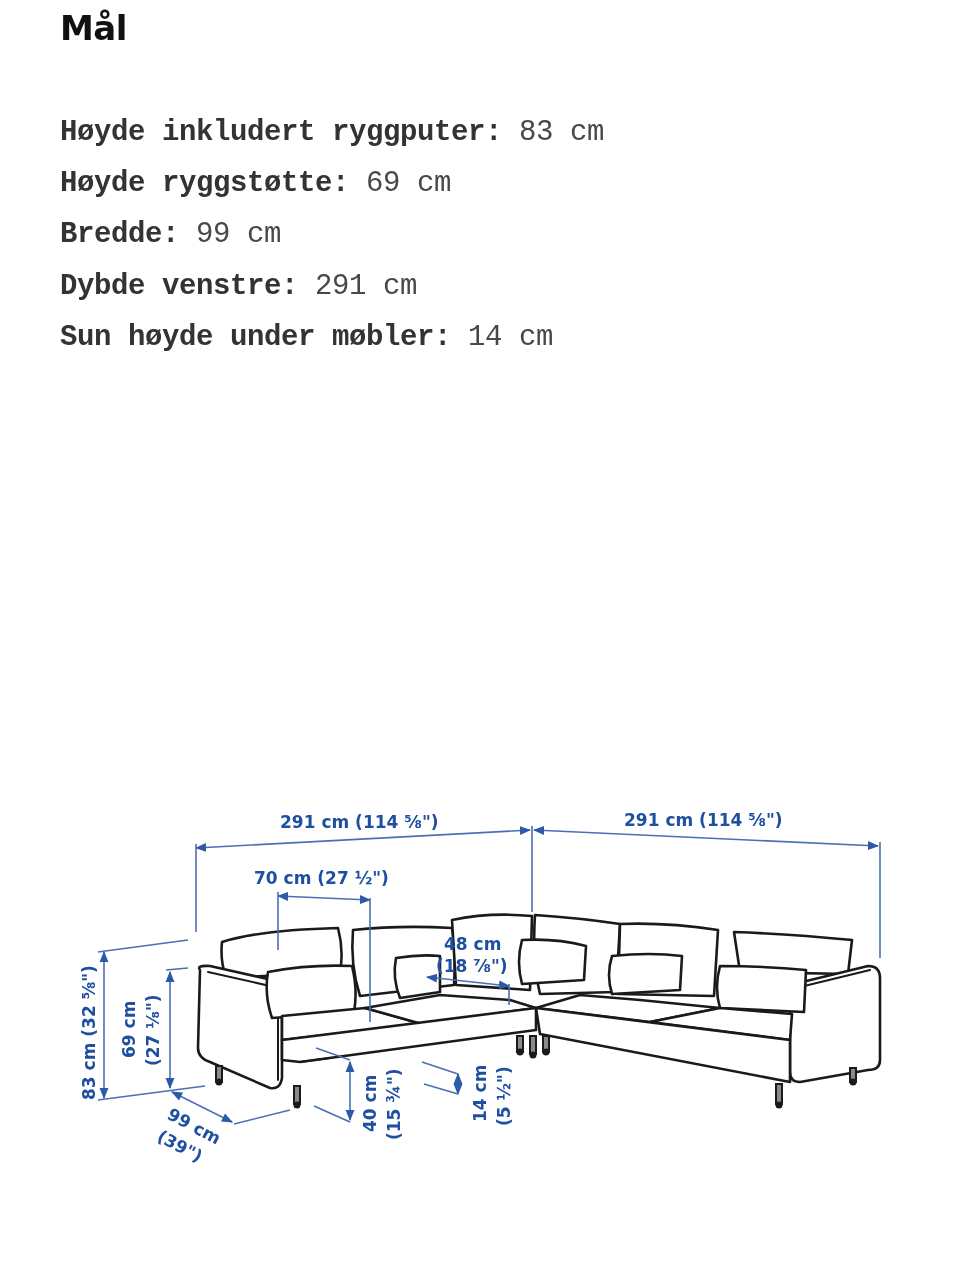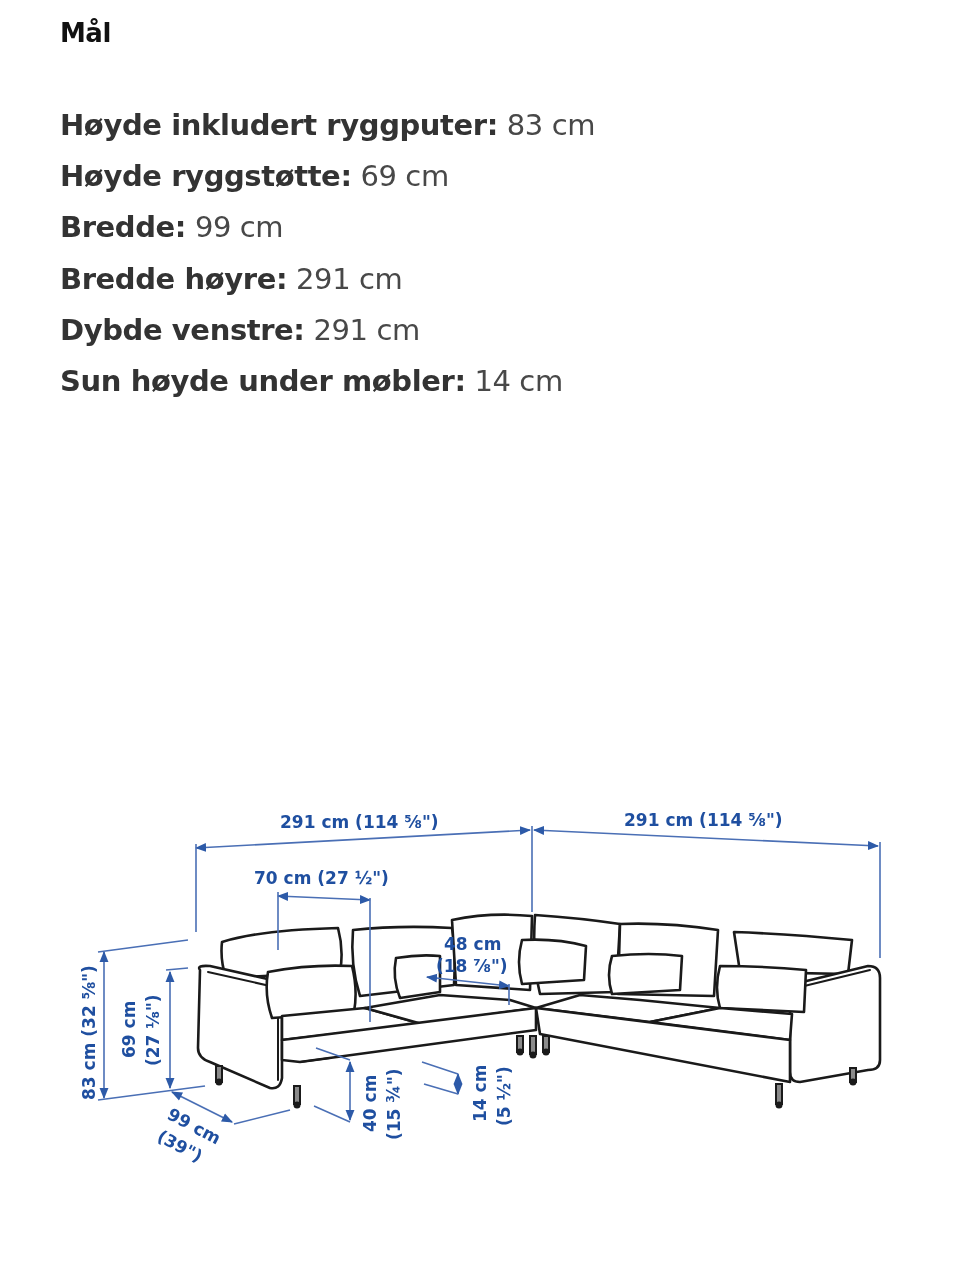--- a/index.html
+++ b/index.html
@@ -1,20 +1,20 @@
 <!DOCTYPE html>
 <html><head>
 <meta charset="utf-8">
 <style>
   html, body { margin: 0; padding: 0; background: #ffffff; }
   body { width: 960px; height: 1267px; position: relative; overflow: hidden;
          font-family: "DejaVu Sans", "Liberation Sans", sans-serif; color: #111; }
-  .title { position: absolute; left: 60px; top: 18px; font-size: 26px; font-weight: bold;
+  .title { position: absolute; left: 60px; top: 8px; font-size: 34px; font-weight: bold;
            color: #111111; letter-spacing: -0.5px; margin: 0; }
-  .specs { position: absolute; left: 60px; top: 100px; margin: 0; padding: 0; list-style: none; }
+  .specs { position: absolute; left: 60px; top: 107px; margin: 0; padding: 0; list-style: none; font-family: Liberation Mono, monospace; }
   .spec-row { font-size: 29px; line-height: 51.2px; color: #484848; white-space: nowrap; letter-spacing: -0.4px; }
   .spec-label { font-weight: bold; color: #333333; }
   .spec-value { font-weight: normal; color: #484848; }
   .diagram { position: absolute; left: 0; top: 780px; width: 960px; height: 420px; }
   .dim-text { fill: #1f4fa0; font-family: "DejaVu Sans", "Liberation Sans", sans-serif;
               font-weight: bold; font-size: 17px; }
   .dim-line { stroke: #4a6fb5; stroke-width: 1.6; fill: none; }
   .sofa { stroke: #1a1a1a; stroke-width: 2.6; fill: #ffffff; stroke-linejoin: round; stroke-linecap: round; }
   .sofa-thin { stroke: #1a1a1a; stroke-width: 2; fill: none; stroke-linecap: round; }
   .leg { fill: #8a8a8a; stroke: #1a1a1a; stroke-width: 2; }
@@ -22,21 +22,20 @@
 </style>
 </head>
 <body>
 
 <h1 class="title">Mål</h1>
 
 <ul class="specs">
   <li class="spec-row"><span class="spec-label">Høyde inkludert ryggputer:</span> <span class="spec-value">83 cm</span></li>
   <li class="spec-row"><span class="spec-label">Høyde ryggstøtte:</span> <span class="spec-value">69 cm</span></li>
   <li class="spec-row"><span class="spec-label">Bredde:</span> <span class="spec-value">99 cm</span></li>
-  <li class="spec-row"><span class="spec-label">Bredde høyre:</span> <span class="spec-value">291 cm</span></li>
   <li class="spec-row"><span class="spec-label">Dybde venstre:</span> <span class="spec-value">291 cm</span></li>
   <li class="spec-row"><span class="spec-label">Sun høyde under møbler:</span> <span class="spec-value">14 cm</span></li>
 </ul>
 
 <svg class="diagram" viewBox="0 780 960 420" width="960" height="420" xmlns="http://www.w3.org/2000/svg">
   <defs>
     <marker id="arr" viewBox="0 0 10 10" refX="9" refY="5" markerWidth="7" markerHeight="7" orient="auto-start-reverse">
       <path d="M0,1 L10,5 L0,9 z" fill="#2d5aa8"></path>
     </marker>
   </defs>

